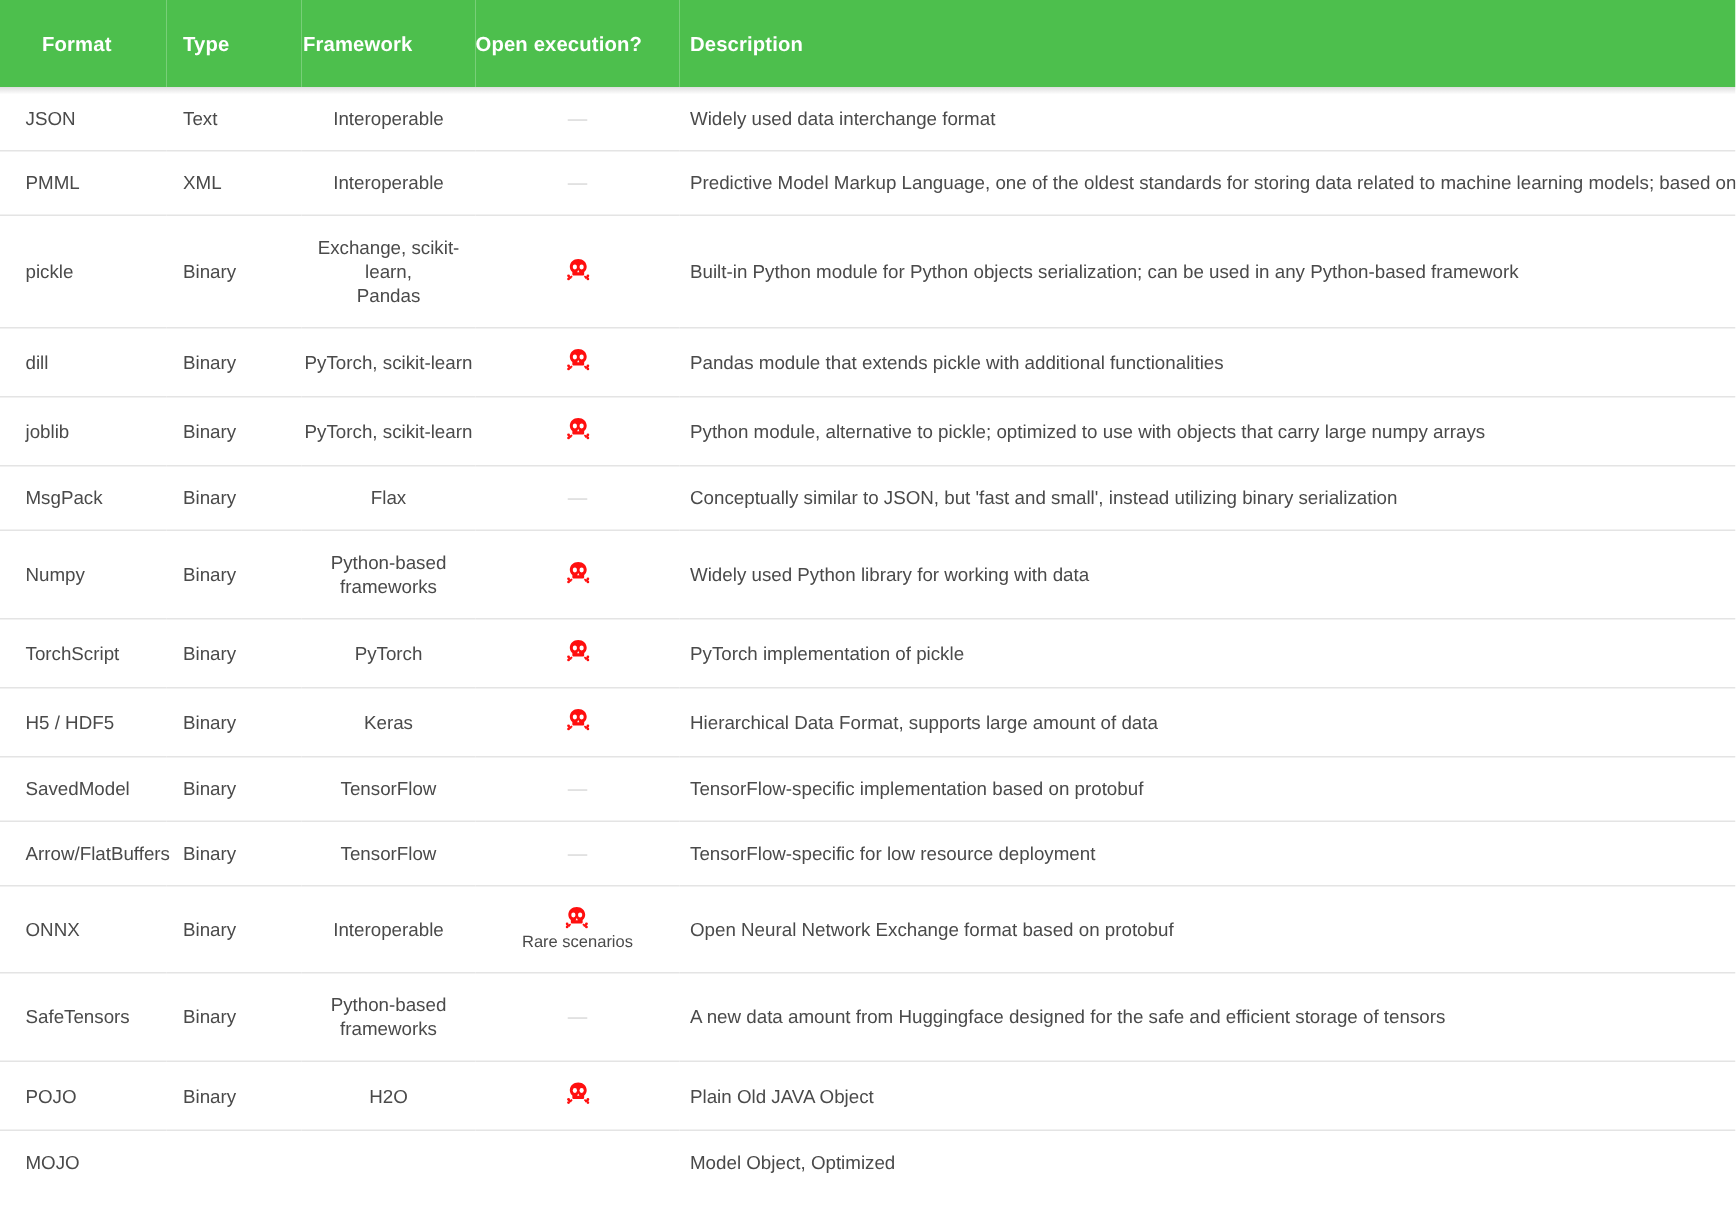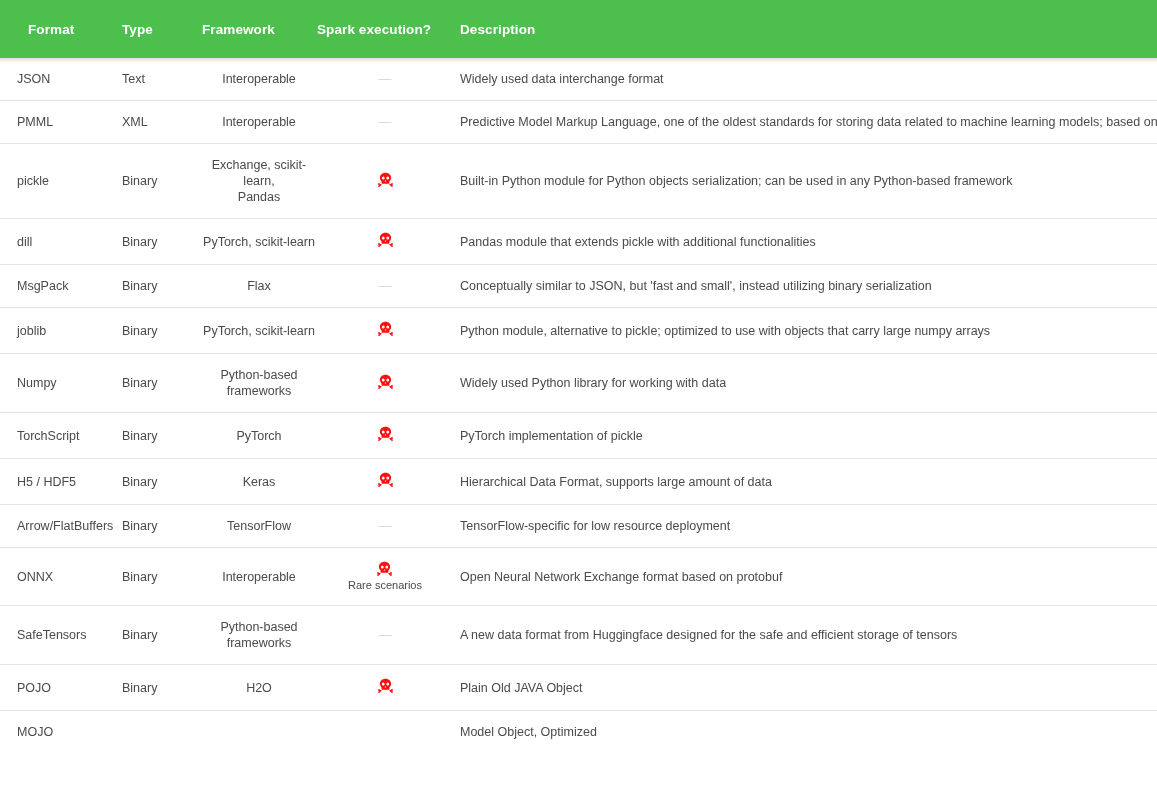--- a/index.html
+++ b/index.html
@@ -137,21 +137,21 @@
 </head>
 <body>
 
 <div class="table-wrap">
   <table class="fmt-table">
     <thead>
       <tr class="header-row">
         <th class="col-format">Format</th>
         <th class="col-type">Type</th>
         <th class="col-framework">Framework</th>
-        <th class="col-exec">Spark execution?</th>
+        <th class="col-exec">Open execution?</th>
         <th class="col-desc">Description</th>
       </tr>
     </thead>
     <tbody id="table-body">
         <tr class="data-row">
           <td class="c-format">JSON</td>
           <td class="c-type">
             <span class="inner">Text</span>
           </td>
           <td class="c-framework">
@@ -218,55 +218,55 @@
   <path fill="#ff0f0f" d="M14.9 14.9l-2.3-1.3-0.6 1.1 2.3 1.3z" transform="translate(0,-1.2)"></path>
   <circle cx="1.1" cy="12.7" r="1" fill="#ff0f0f"></circle>
   <circle cx="1.1" cy="15.0" r="1" fill="#ff0f0f"></circle>
   <circle cx="14.9" cy="12.7" r="1" fill="#ff0f0f"></circle>
   <circle cx="14.9" cy="15.0" r="1" fill="#ff0f0f"></circle>
 </svg>
             </span></td>
           <td class="c-desc">Pandas module that extends pickle with additional functionalities</td>
         </tr>
         <tr class="data-row">
+          <td class="c-format">joblib</td>
+          <td class="c-type">
+            <span class="inner">Binary</span>
+          </td>
+          <td class="c-framework">
+            <span class="fw-line">PyTorch, scikit-learn</span>
+          </td>
+          <td class="c-exec"><span class="skull-wrap">
+<svg class="skull-icon" viewBox="0 0 16 16" xmlns="http://www.w3.org/2000/svg" aria-hidden="true">
+  <path fill="#ff0f0f" d="M8 0.7C4.6 0.7 2 3.1 2 6.2c0 1.6 0.7 2.9 1.8 3.8v1.6c0 0.5 0.4 0.9 0.9 0.9h6.6c0.5 0 0.9-0.4 0.9-0.9V10C13.3 9.1 14 7.8 14 6.2 14 3.1 11.4 0.7 8 0.7z"></path>
+  <ellipse cx="5.6" cy="6.4" rx="1.5" ry="1.7" fill="#ffffff"></ellipse>
+  <ellipse cx="10.4" cy="6.4" rx="1.5" ry="1.7" fill="#ffffff"></ellipse>
+  <path fill="#ffffff" d="M8 8.5l-0.8 1.7h1.6z"></path>
+  <path fill="#ff0f0f" d="M1.1 12.6l2.3 1.3-0.6 1.1-2.3-1.3z"></path>
+  <path fill="#ff0f0f" d="M14.9 12.6l-2.3 1.3 0.6 1.1 2.3-1.3z"></path>
+  <path fill="#ff0f0f" d="M1.1 14.9l2.3-1.3 0.6 1.1-2.3 1.3z" transform="translate(0,-1.2)"></path>
+  <path fill="#ff0f0f" d="M14.9 14.9l-2.3-1.3-0.6 1.1 2.3 1.3z" transform="translate(0,-1.2)"></path>
+  <circle cx="1.1" cy="12.7" r="1" fill="#ff0f0f"></circle>
+  <circle cx="1.1" cy="15.0" r="1" fill="#ff0f0f"></circle>
+  <circle cx="14.9" cy="12.7" r="1" fill="#ff0f0f"></circle>
+  <circle cx="14.9" cy="15.0" r="1" fill="#ff0f0f"></circle>
+</svg>
+            </span></td>
+          <td class="c-desc">Python module, alternative to pickle; optimized to use with objects that carry large numpy arrays</td>
+        </tr>
+        <tr class="data-row">
           <td class="c-format">MsgPack</td>
           <td class="c-type">
             <span class="inner">Binary</span>
           </td>
           <td class="c-framework">
             <span class="fw-line">Flax</span>
           </td>
           <td class="c-exec"><span class="dash">—</span></td>
           <td class="c-desc">Conceptually similar to JSON, but 'fast and small', instead utilizing binary serialization</td>
-        </tr>
-        <tr class="data-row">
-          <td class="c-format">joblib</td>
-          <td class="c-type">
-            <span class="inner">Binary</span>
-          </td>
-          <td class="c-framework">
-            <span class="fw-line">PyTorch, scikit-learn</span>
-          </td>
-          <td class="c-exec"><span class="skull-wrap">
-<svg class="skull-icon" viewBox="0 0 16 16" xmlns="http://www.w3.org/2000/svg" aria-hidden="true">
-  <path fill="#ff0f0f" d="M8 0.7C4.6 0.7 2 3.1 2 6.2c0 1.6 0.7 2.9 1.8 3.8v1.6c0 0.5 0.4 0.9 0.9 0.9h6.6c0.5 0 0.9-0.4 0.9-0.9V10C13.3 9.1 14 7.8 14 6.2 14 3.1 11.4 0.7 8 0.7z"></path>
-  <ellipse cx="5.6" cy="6.4" rx="1.5" ry="1.7" fill="#ffffff"></ellipse>
-  <ellipse cx="10.4" cy="6.4" rx="1.5" ry="1.7" fill="#ffffff"></ellipse>
-  <path fill="#ffffff" d="M8 8.5l-0.8 1.7h1.6z"></path>
-  <path fill="#ff0f0f" d="M1.1 12.6l2.3 1.3-0.6 1.1-2.3-1.3z"></path>
-  <path fill="#ff0f0f" d="M14.9 12.6l-2.3 1.3 0.6 1.1 2.3-1.3z"></path>
-  <path fill="#ff0f0f" d="M1.1 14.9l2.3-1.3 0.6 1.1-2.3 1.3z" transform="translate(0,-1.2)"></path>
-  <path fill="#ff0f0f" d="M14.9 14.9l-2.3-1.3-0.6 1.1 2.3 1.3z" transform="translate(0,-1.2)"></path>
-  <circle cx="1.1" cy="12.7" r="1" fill="#ff0f0f"></circle>
-  <circle cx="1.1" cy="15.0" r="1" fill="#ff0f0f"></circle>
-  <circle cx="14.9" cy="12.7" r="1" fill="#ff0f0f"></circle>
-  <circle cx="14.9" cy="15.0" r="1" fill="#ff0f0f"></circle>
-</svg>
-            </span></td>
-          <td class="c-desc">Python module, alternative to pickle; optimized to use with objects that carry large numpy arrays</td>
         </tr>
         <tr class="data-row">
           <td class="c-format">Numpy</td>
           <td class="c-type">
             <span class="inner">Binary</span>
           </td>
           <td class="c-framework">
             <span class="fw-line">Python-based</span>
             <span class="fw-line">frameworks</span>
           </td>
@@ -334,20 +334,31 @@
   <path fill="#ff0f0f" d="M14.9 14.9l-2.3-1.3-0.6 1.1 2.3 1.3z" transform="translate(0,-1.2)"></path>
   <circle cx="1.1" cy="12.7" r="1" fill="#ff0f0f"></circle>
   <circle cx="1.1" cy="15.0" r="1" fill="#ff0f0f"></circle>
   <circle cx="14.9" cy="12.7" r="1" fill="#ff0f0f"></circle>
   <circle cx="14.9" cy="15.0" r="1" fill="#ff0f0f"></circle>
 </svg>
             </span></td>
           <td class="c-desc">Hierarchical Data Format, supports large amount of data</td>
         </tr>
         <tr class="data-row">
+          <td class="c-format">SavedModel</td>
+          <td class="c-type">
+            <span class="inner">Binary</span>
+          </td>
+          <td class="c-framework">
+            <span class="fw-line">TensorFlow</span>
+          </td>
+          <td class="c-exec"><span class="dash">—</span></td>
+          <td class="c-desc">TensorFlow-specific implementation based on protobuf</td>
+        </tr>
+        <tr class="data-row">
           <td class="c-format">Arrow/FlatBuffers</td>
           <td class="c-type">
             <span class="inner">Binary</span>
           </td>
           <td class="c-framework">
             <span class="fw-line">TensorFlow</span>
           </td>
           <td class="c-exec"><span class="dash">—</span></td>
           <td class="c-desc">TensorFlow-specific for low resource deployment</td>
         </tr>
@@ -381,21 +392,21 @@
         <tr class="data-row">
           <td class="c-format">SafeTensors</td>
           <td class="c-type">
             <span class="inner">Binary</span>
           </td>
           <td class="c-framework">
             <span class="fw-line">Python-based</span>
             <span class="fw-line">frameworks</span>
           </td>
           <td class="c-exec"><span class="dash">—</span></td>
-          <td class="c-desc">A new data format from Huggingface designed for the safe and efficient storage of tensors</td>
+          <td class="c-desc">A new data amount from Huggingface designed for the safe and efficient storage of tensors</td>
         </tr>
         <tr class="data-row">
           <td class="c-format">POJO</td>
           <td class="c-type">
             <span class="inner">Binary</span>
           </td>
           <td class="c-framework">
             <span class="fw-line">H2O</span>
           </td>
           <td class="c-exec"><span class="skull-wrap">

